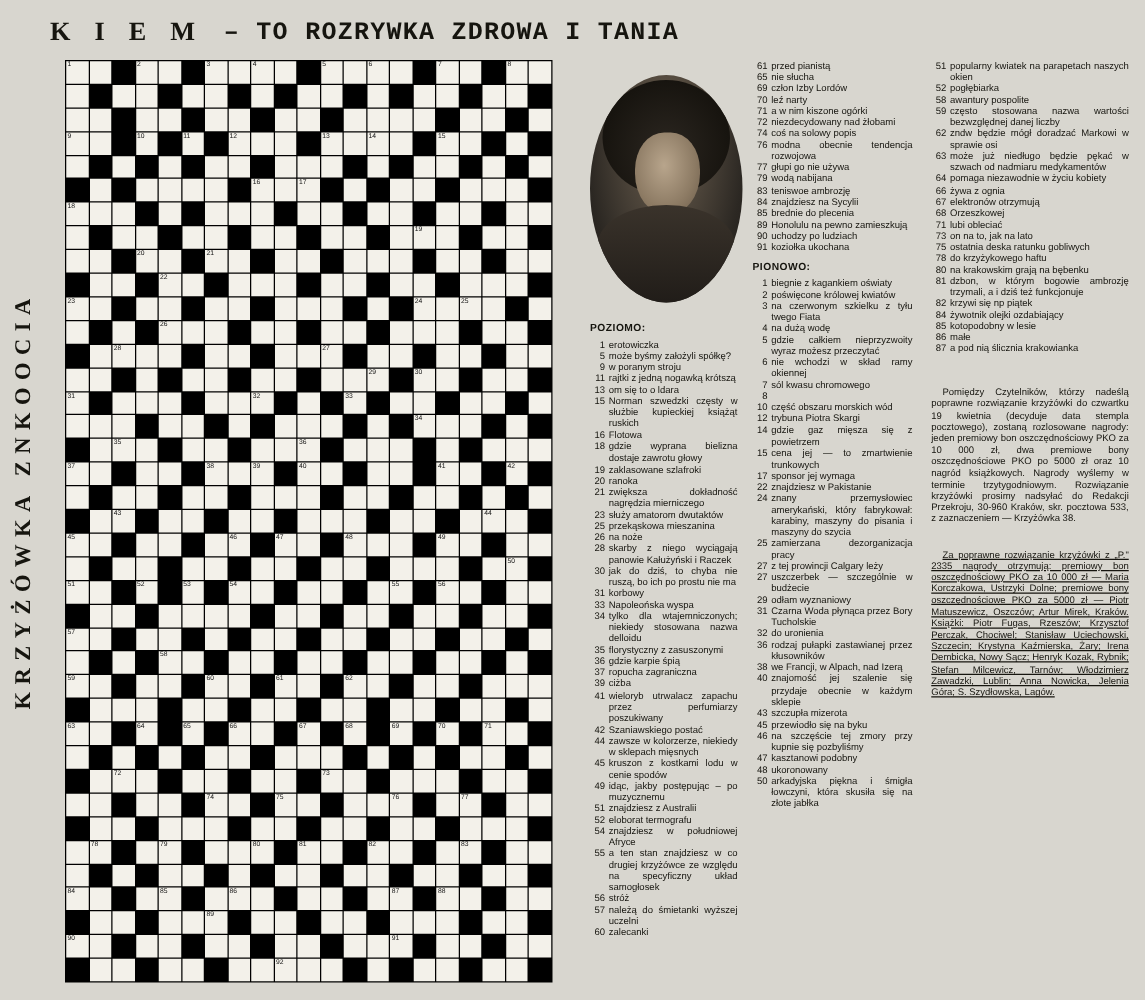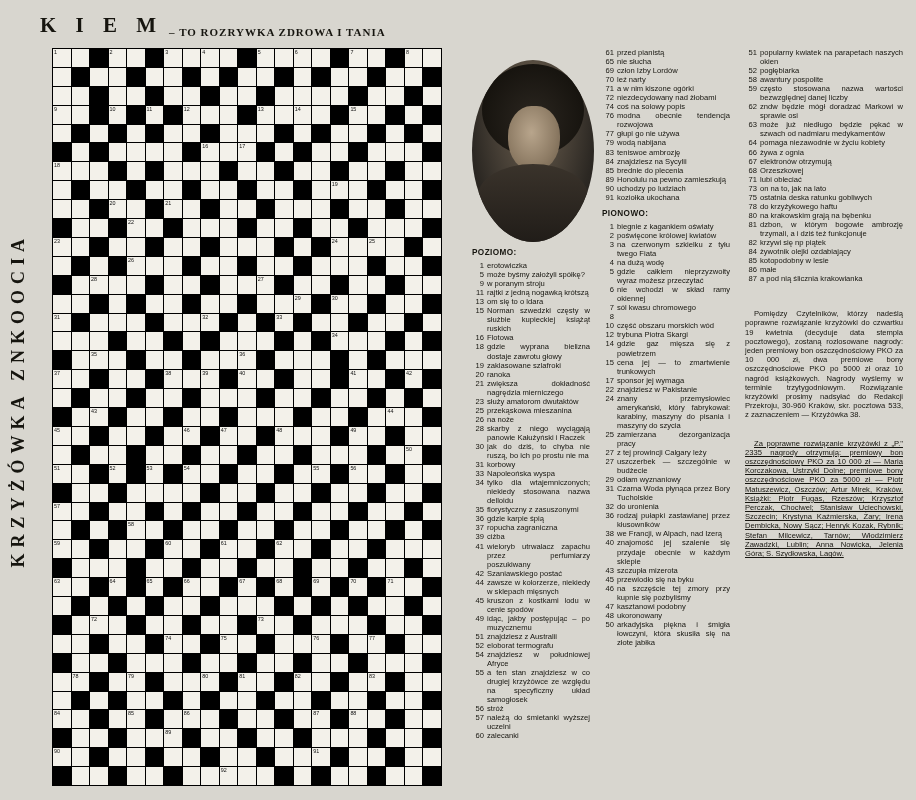--- a/index.html
+++ b/index.html
@@ -22,29 +22,29 @@
     font-weight:bold;
     font-size:18px;
     letter-spacing:6px;
     white-space:nowrap;
     font-family:"Liberation Serif", serif;
   }
 
   
   .headline{
     position:absolute;left:40px;top:12px;height:26px;
-    display:flex;align-items:flex-end;gap:6px;
+    display:flex;align-items:flex-end;gap:16px;
   }
   .headline .kiem{
     font-family:"Liberation Serif", serif;
     font-weight:bold;font-size:21px;letter-spacing:7px;
   }
   .headline .rest{
-    font-weight:bold;font-size:11px;letter-spacing:1px;
-    font-family:Liberation Serif, serif;
+    font-weight:bold;font-size:20px;letter-spacing:1px;
+    font-family:Liberation Mono, monospace;
     text-align:right;
   }
 
   
   #grid{
     position:absolute;left:52px;top:48px;
     width:390px;height:738px;
     display:grid;
     grid-template-columns:repeat(21,1fr);
     grid-template-rows:repeat(39,1fr);
@@ -87,21 +87,21 @@
   }
 
   
   .col{
     position:absolute;
     font-family:"Liberation Sans", sans-serif;
     font-size:7.6px;
     line-height:9.05px;
     text-align:justify;
   }
-  .col.c1{left:472px;top:248px;width:118px;}
+  .col.c1{left:472px;top:258px;width:118px;}
   .col.c2{left:602px;top:48px;width:128px;}
   .col.c3{left:745px;top:48px;width:158px;}
 
   .sechead{
     font-weight:bold;font-size:8.2px;letter-spacing:.4px;
     margin:0 0 4px 0;
   }
   .clue{
     display:flex;gap:3px;margin-bottom:0px;
   }

